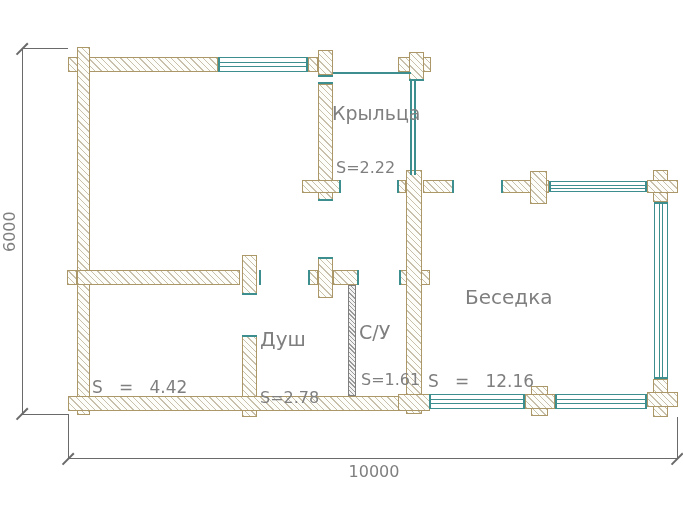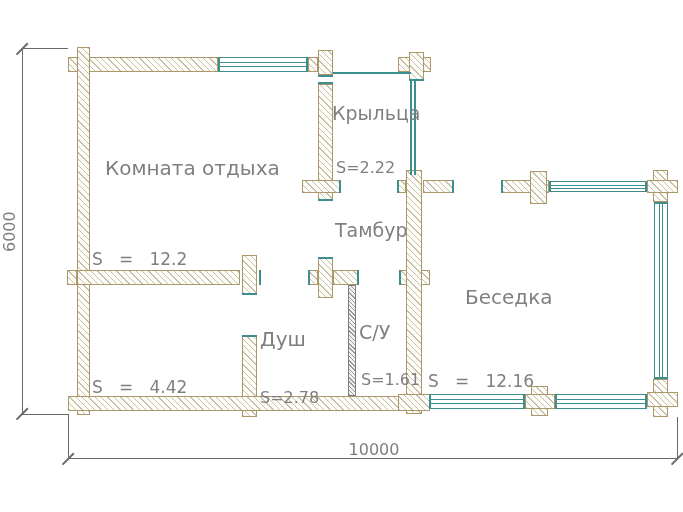--- a/index.html
+++ b/index.html
@@ -21,21 +21,21 @@
   .win-v::before{left:30%;} .win-v::after{left:62%;}
   .open-h{position:absolute;box-sizing:border-box;background:#fff;
         border-left:2px solid var(--teal,#3d8f8f);border-right:2px solid var(--teal,#3d8f8f);}
   .open-v{position:absolute;box-sizing:border-box;background:#fff;
         border-top:2px solid var(--teal,#3d8f8f);border-bottom:2px solid var(--teal,#3d8f8f);}
   .tealline{position:absolute;background:var(--teal,#3d8f8f);}
   .dline{position:absolute;background:var(--dim-line,#6a6a6a);}
   .tick{position:absolute;width:16px;height:1.5px;background:var(--dim-line,#6a6a6a);transform:rotate(-45deg);}
   .room-name{position:absolute;color:var(--text,#7f7f7f);text-align:left;line-height:1.1;}
   .area-label{position:absolute;color:var(--text,#7f7f7f);white-space:pre;}
-  .dim-label{position:absolute;color:var(--text,#7f7f7f);}
+  .dim-label{position:absolute;color:var(--text,#7f7f7f);margin-top:22px;}
   .vdim{position:absolute;left:0px;top:206px;width:18px;height:52px;
         writing-mode:vertical-rl;transform:rotate(180deg);text-align:center;
         color:var(--text,#7f7f7f);font-size:16px;}
 </style>
 </head>
 <body>
 
 <div class="plan">
 
   <div class="wall" style="left:68px;top:57px;width:150px;height:15px;"></div>
@@ -101,27 +101,24 @@
   <div class="dline" style="left:22px;top:48px;width:46px;height:1px;"></div>
   <div class="dline" style="left:22px;top:414px;width:46px;height:1px;"></div>
   <div class="dline" style="left:68px;top:414px;width:1px;height:44px;"></div>
   <div class="dline" style="left:68px;top:458px;width:609px;height:1px;"></div>
   <div class="dline" style="left:677px;top:417px;width:1px;height:41px;"></div>
   <div class="tick" style="left:14px;top:48px;"></div>
   <div class="tick" style="left:14px;top:413px;"></div>
   <div class="tick" style="left:60px;top:458px;"></div>
   <div class="tick" style="left:669px;top:458px;"></div>
 
-  <div class="room-name" style="left:105px;top:157px;width:200px;font-size:20px;">Комната отдыха</div>
-  <div class="area-label" style="left:92px;top:249px;font-size:17px;">S   =   12.2</div>
 
   <div class="room-name" style="left:332px;top:103px;width:80px;font-size:19px;">Крыльца</div>
   <div class="area-label" style="left:336px;top:158px;font-size:16px;">S=2.22</div>
 
-  <div class="room-name" style="left:335px;top:220px;width:78px;font-size:19px;">Тамбур</div>
 
   <div class="area-label" style="left:92px;top:377px;font-size:17px;">S   =   4.42</div>
 
   <div class="room-name" style="left:260px;top:328px;width:90px;font-size:20px;">Душ</div>
   <div class="area-label" style="left:260px;top:370px;font-size:16px;margin-top:18px;">S=2.78</div>
 
   <div class="room-name" style="left:359px;top:322px;width:50px;font-size:19px;">С/У</div>
   <div class="area-label" style="left:361px;top:370px;font-size:16px;">S=1.61</div>
 
   <div class="room-name" style="left:465px;top:286px;width:150px;font-size:20px;">Беседка</div>

